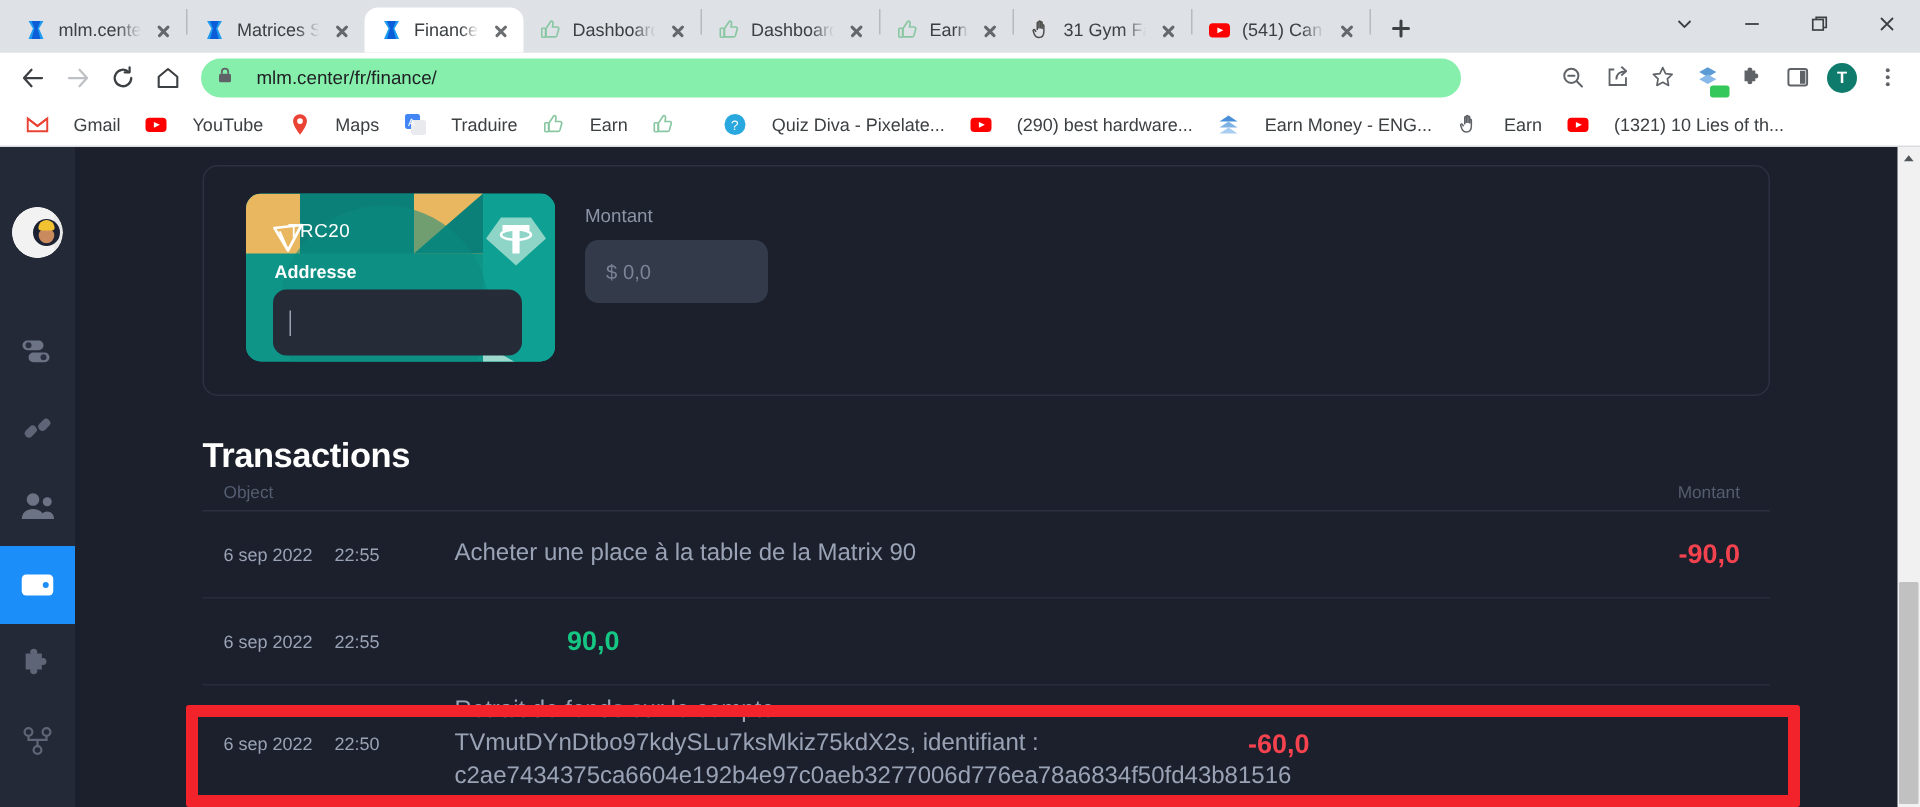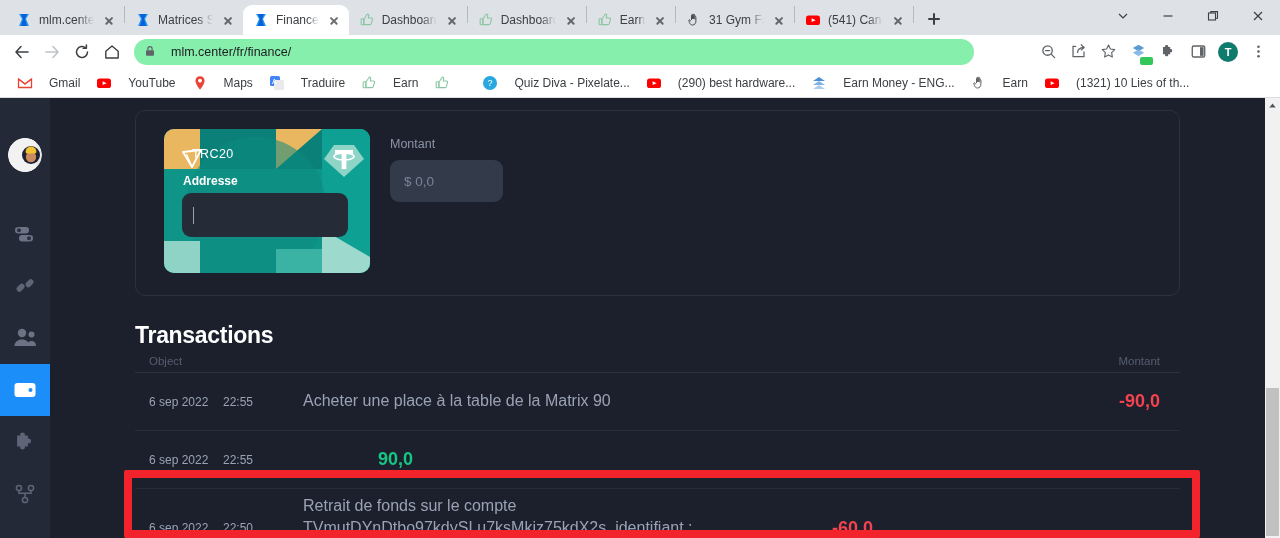--- a/index.html
+++ b/index.html
@@ -81,36 +81,36 @@
   .side-item.active { background:#1c8ef9; width:50px; }
   .side-item svg { display:block; }
 
   .content { position:absolute; left:50px; top:0; right:15px; bottom:0; background:#1b202c; overflow:hidden; }
 
   .panel {
     margin: 12px 85px 0 85px; border:1px solid #2b3140; border-radius:10px;
     background:#1b202c; padding: 18px 28px 22px 28px; display:flex; align-items:flex-start; gap:20px;
   }
   .wcard {
-    width: 206px; height: 144px; border-radius: 10px; overflow:hidden; position:relative;
+    width: 206px; height: 112px; border-radius: 10px; overflow:hidden; position:relative;
     flex: 0 0 206px; background:#0f9488;
   }
   .wcard .label-trc { position:absolute; left:22px; top:18px; display:flex; align-items:center; gap:5px;
                       font-size:12.5px; color:#fff; letter-spacing:.4px; z-index:3; }
   .wcard .label-addr { position:absolute; left:19px; top:45px; font-size:12px; color:#fff; font-weight:bold; z-index:3; }
   .wcard .addr-input {
     position:absolute; left:18px; top:64px; width:166px; height:44px; border-radius:9px;
     background:#262b38; z-index:3; display:flex; align-items:center; padding-left:11px;
   }
   .caret { width:1px; height:17px; background:#9aa3b2; }
 
   .field-group { padding-top: 8px; }
   .field-label { font-size:12.5px; color:#8b93a5; margin-bottom:9px; }
   .amount-input {
-    width:113px; height:42px; border-radius:9px; background:#333a49;
+    width:122px; height:42px; border-radius:9px; background:#333a49;
     display:flex; align-items:center; padding-left:14px;
   }
   .amount-ph { font-size:13.5px; color:#7b8396; }
   .btn-retrait {
     margin-top:25px; width:77px; height:42px; border-radius:8px; background:#1c8ef9;
     color:#fff; font-size:13.5px; display:flex; align-items:center; justify-content:center;
   }
 
   .tx-wrap { margin: 26px 85px 0 85px; }
   .tx-title { font-size:23px; font-weight:bold; color:#fff; letter-spacing:-.3px; }

